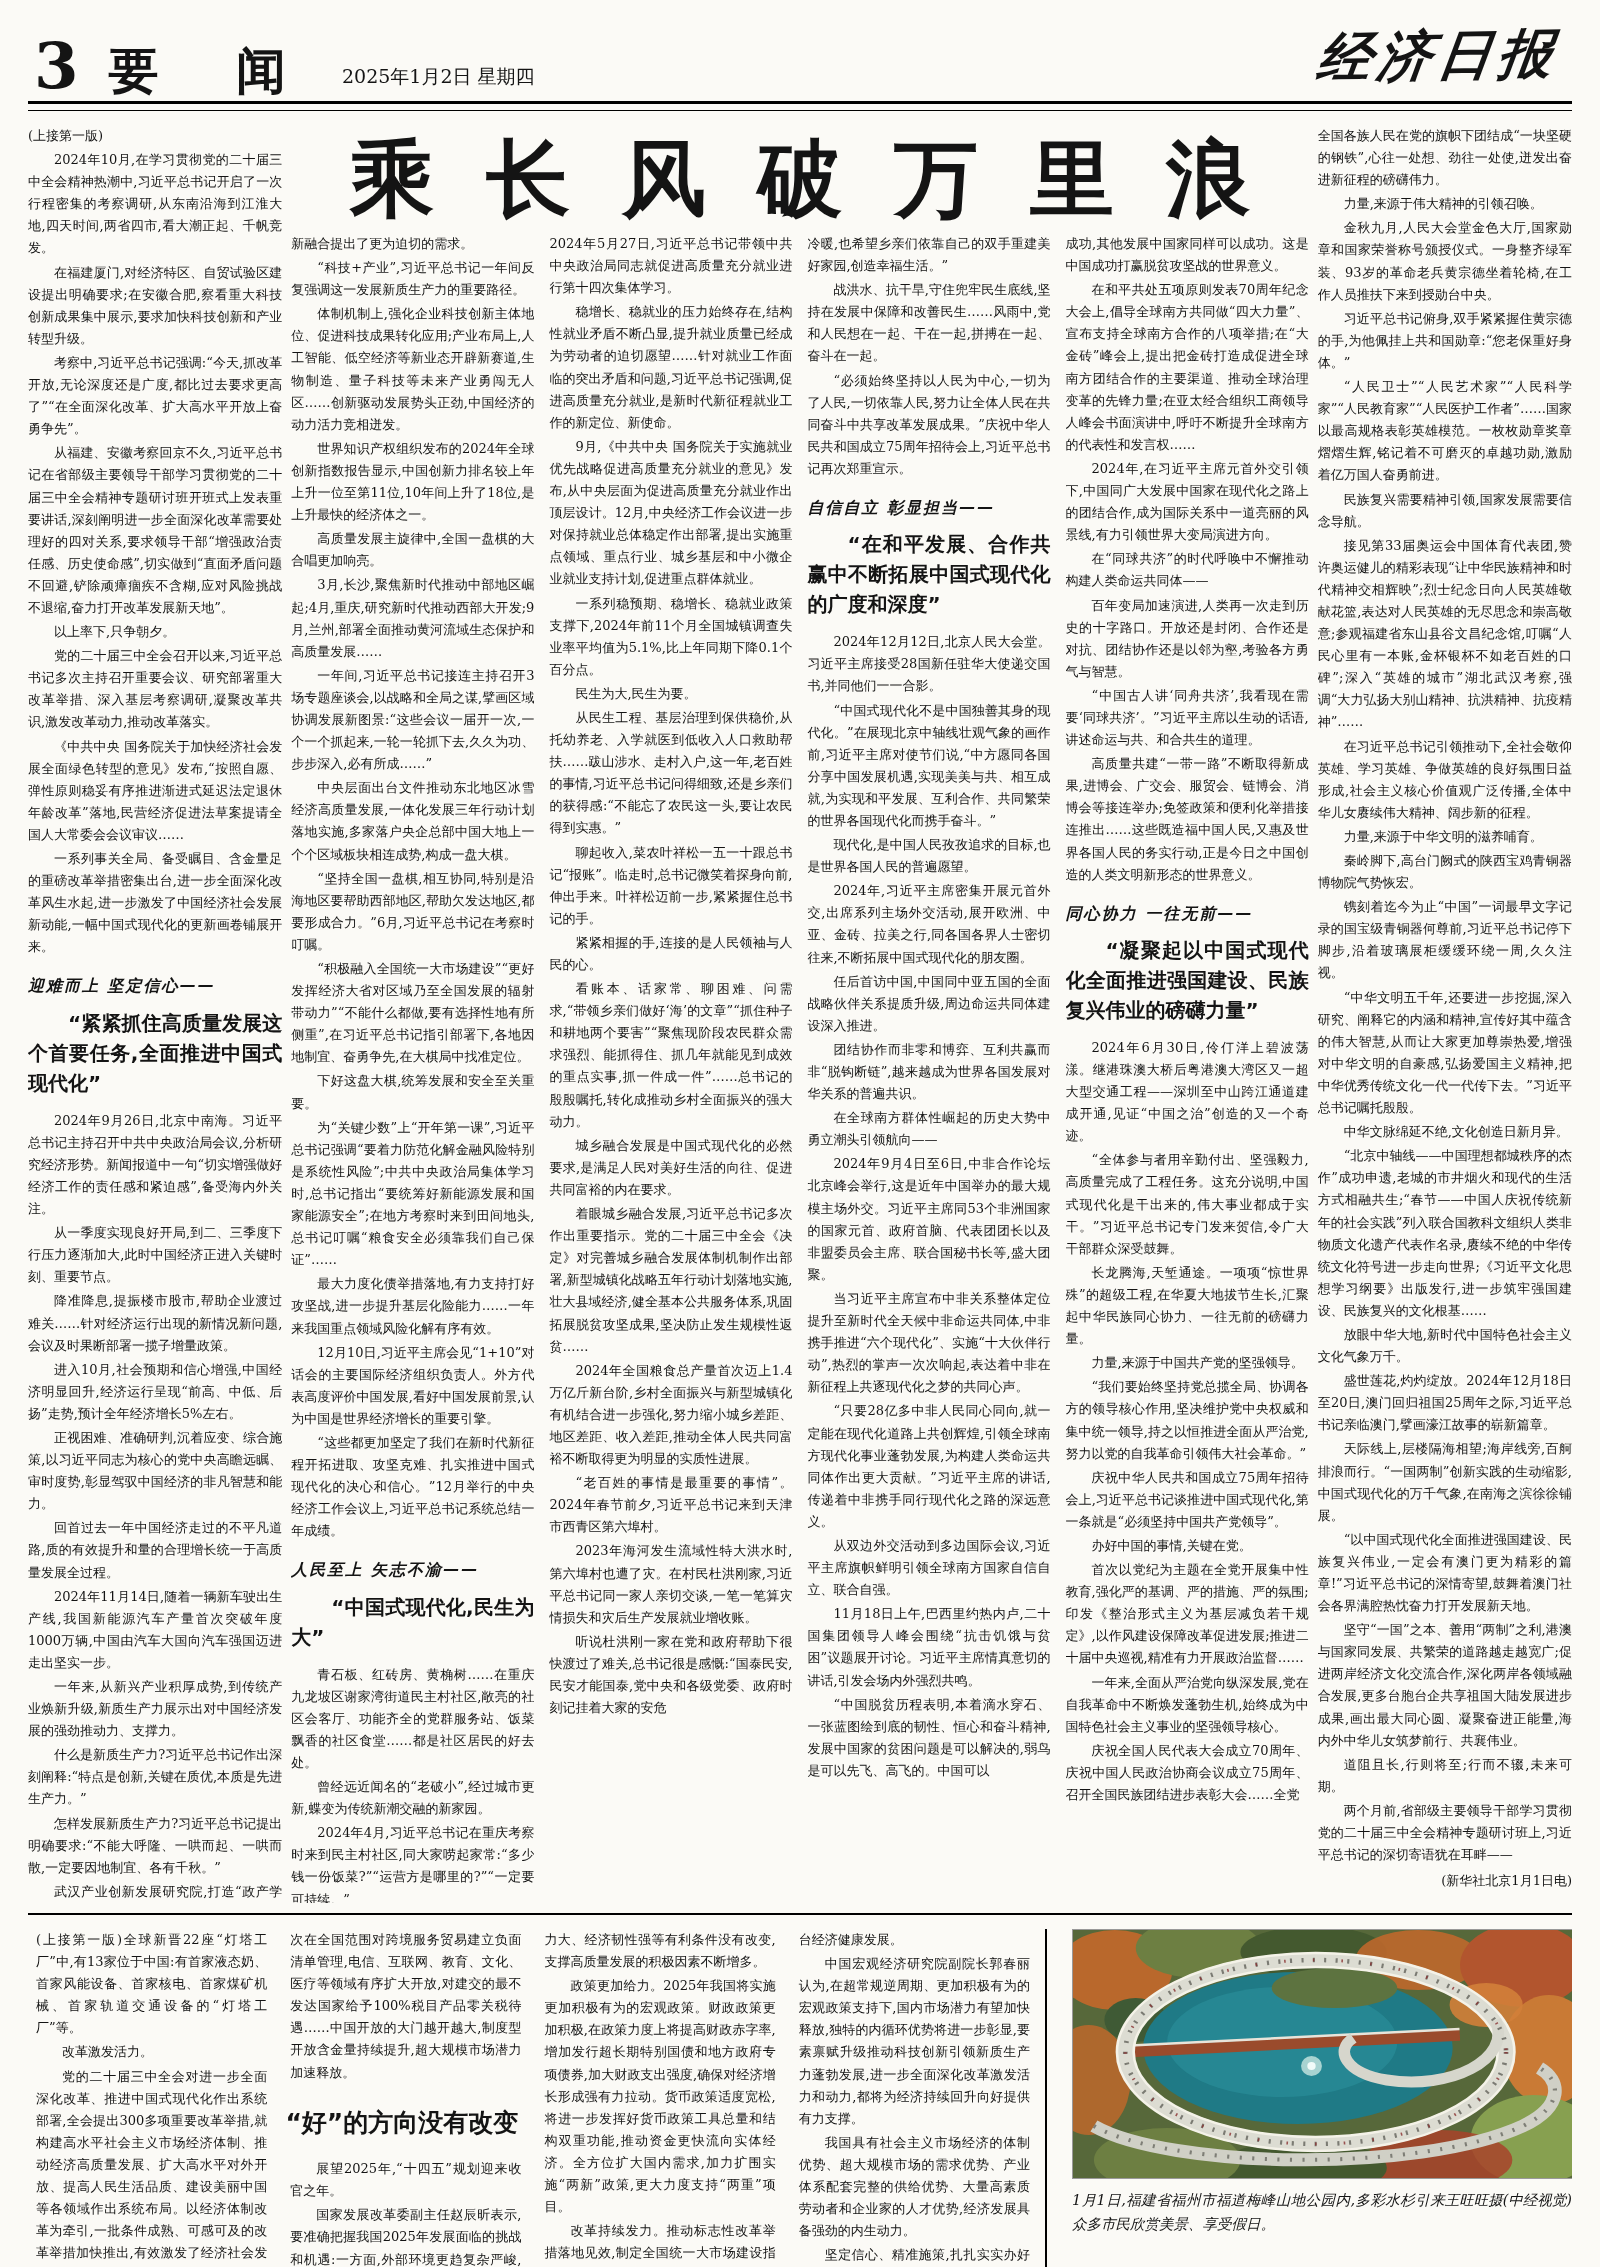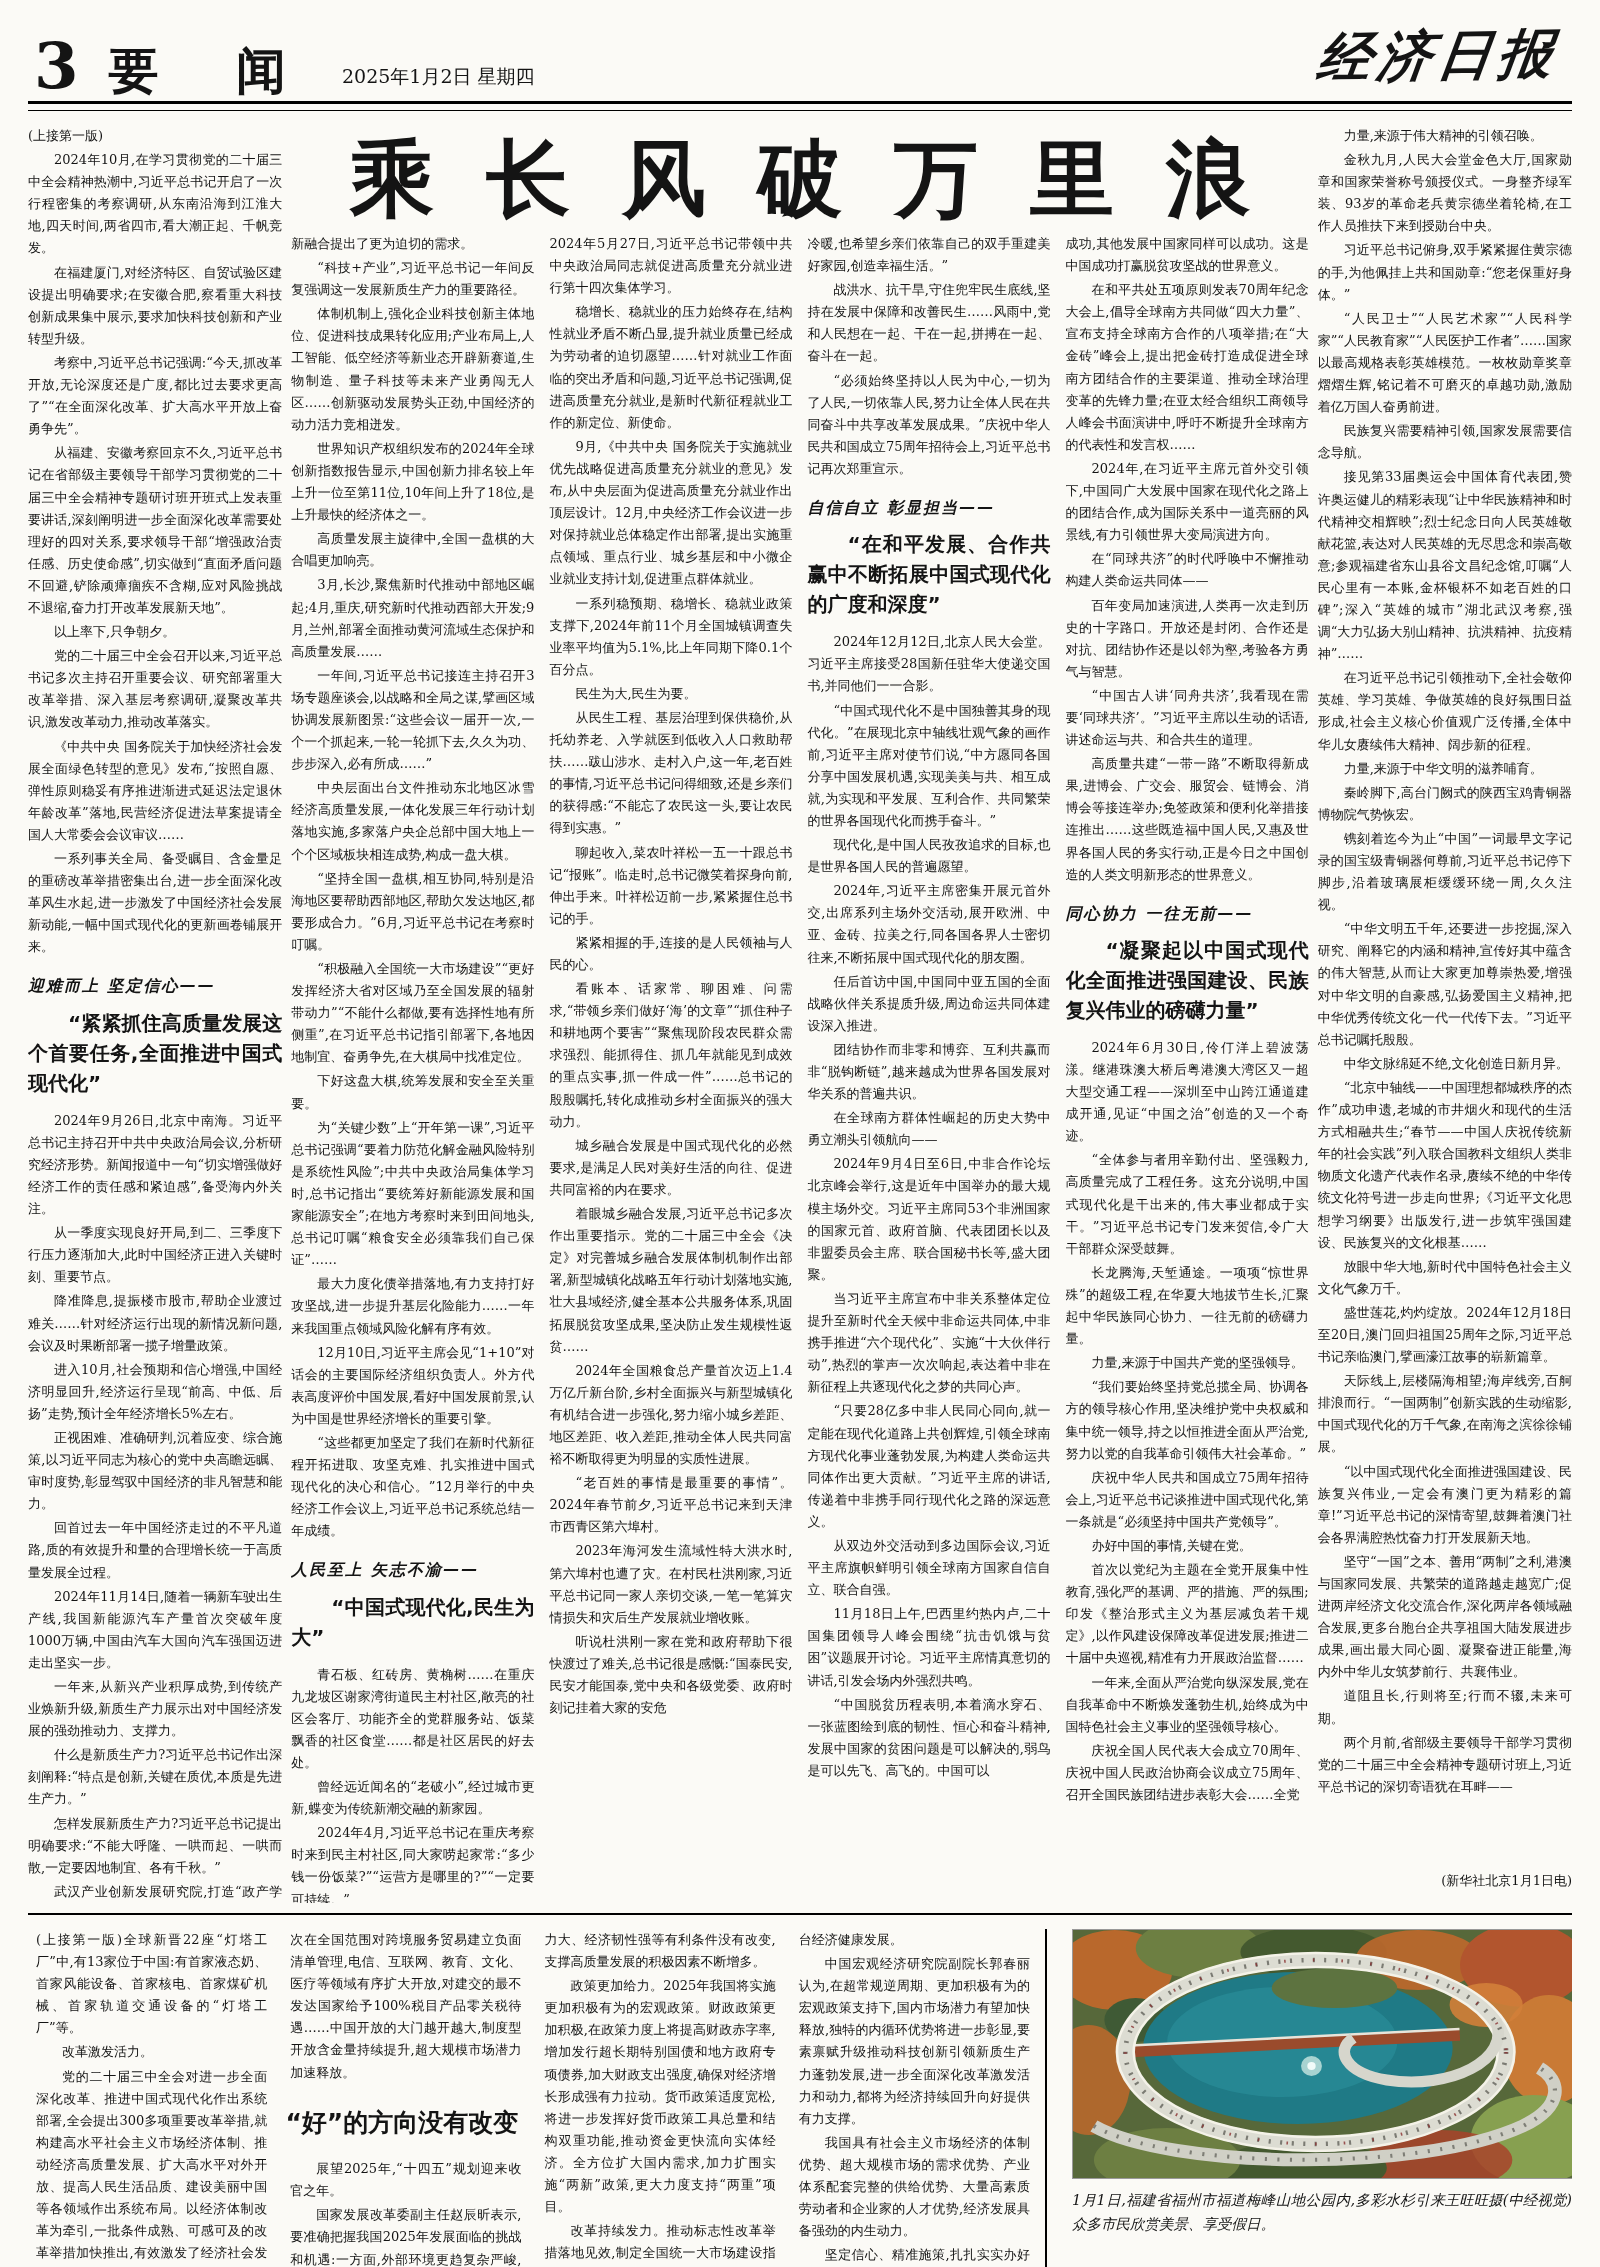--- a/index.html
+++ b/index.html
@@ -173,20 +173,21 @@
             <p class="b-p">办好中国的事情,关键在党。</p>
             <p class="b-p">首次以党纪为主题在全党开展集中性教育,强化严的基调、严的措施、严的氛围;印发《整治形式主义为基层减负若干规定》,以作风建设保障改革促进发展;推进二十届中央巡视,精准有力开展政治监督……</p>
             <p class="b-p">一年来,全面从严治党向纵深发展,党在自我革命中不断焕发蓬勃生机,始终成为中国特色社会主义事业的坚强领导核心。</p>
             <p class="b-p">庆祝全国人民代表大会成立70周年、庆祝中国人民政治协商会议成立75周年、召开全国民族团结进步表彰大会……全党</p>
           </div>
       </div>
     </div>
 
     <div class="col6wrap">
       <div class="col fill">
+          <p class="b-pn">全国各族人民在党的旗帜下团结成“一块坚硬的钢铁”,心往一处想、劲往一处使,迸发出奋进新征程的磅礴伟力。</p>
           <p class="b-p">力量,来源于伟大精神的引领召唤。</p>
           <p class="b-p">金秋九月,人民大会堂金色大厅,国家勋章和国家荣誉称号颁授仪式。一身整齐绿军装、93岁的革命老兵黄宗德坐着轮椅,在工作人员推扶下来到授勋台中央。</p>
           <p class="b-p">习近平总书记俯身,双手紧紧握住黄宗德的手,为他佩挂上共和国勋章:“您老保重好身体。”</p>
           <p class="b-p">“人民卫士”“人民艺术家”“人民科学家”“人民教育家”“人民医护工作者”……国家以最高规格表彰英雄模范。一枚枚勋章奖章熠熠生辉,铭记着不可磨灭的卓越功勋,激励着亿万国人奋勇前进。</p>
           <p class="b-p">民族复兴需要精神引领,国家发展需要信念导航。</p>
           <p class="b-p">接见第33届奥运会中国体育代表团,赞许奥运健儿的精彩表现“让中华民族精神和时代精神交相辉映”;烈士纪念日向人民英雄敬献花篮,表达对人民英雄的无尽思念和崇高敬意;参观福建省东山县谷文昌纪念馆,叮嘱“人民心里有一本账,金杯银杯不如老百姓的口碑”;深入“英雄的城市”湖北武汉考察,强调“大力弘扬大别山精神、抗洪精神、抗疫精神”……</p>
           <p class="b-p">在习近平总书记引领推动下,全社会敬仰英雄、学习英雄、争做英雄的良好氛围日益形成,社会主义核心价值观广泛传播,全体中华儿女赓续伟大精神、阔步新的征程。</p>
           <p class="b-p">力量,来源于中华文明的滋养哺育。</p>
           <p class="b-p">秦岭脚下,高台门阙式的陕西宝鸡青铜器博物院气势恢宏。</p>
           <p class="b-p">镌刻着迄今为止“中国”一词最早文字记录的国宝级青铜器何尊前,习近平总书记停下脚步,沿着玻璃展柜缓缓环绕一周,久久注视。</p>

